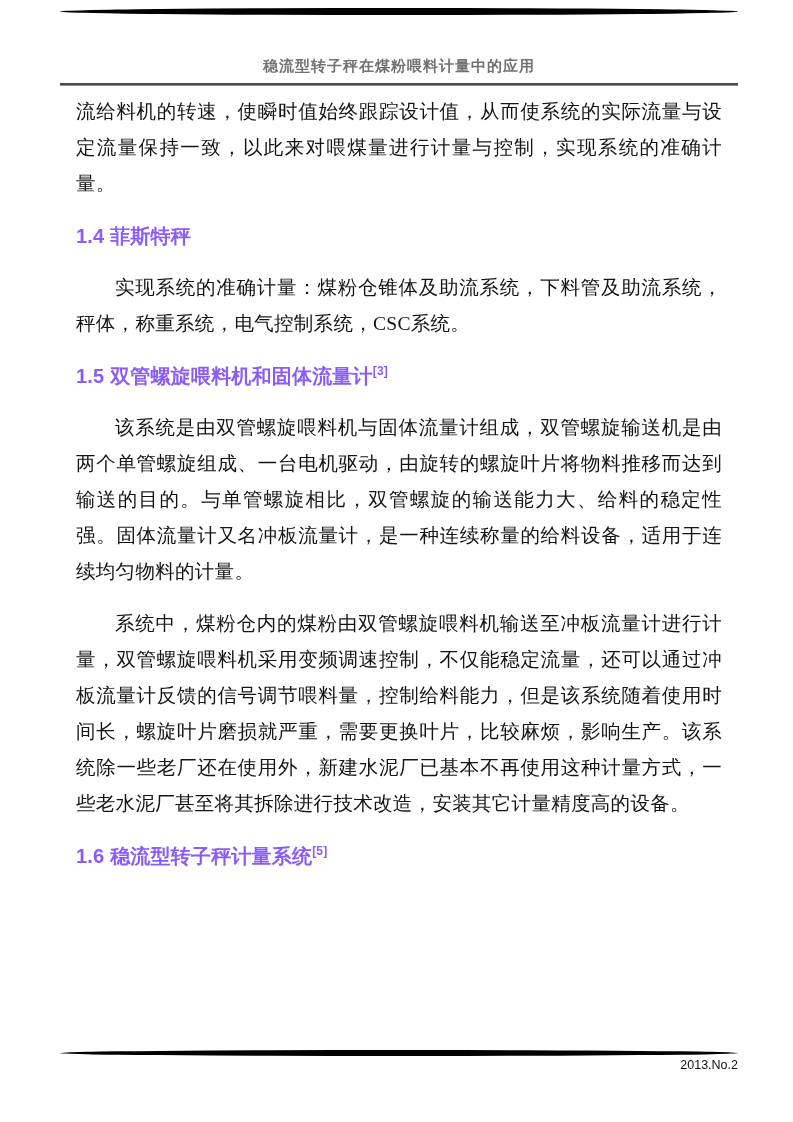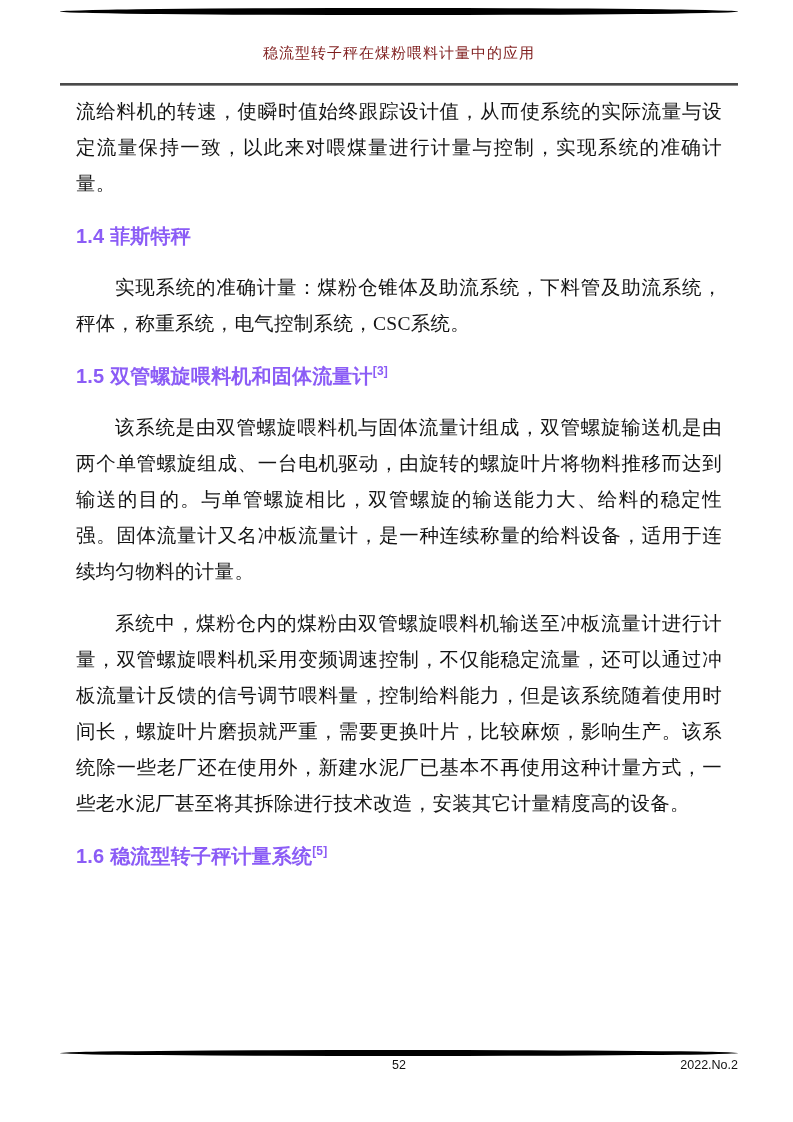--- a/index.html
+++ b/index.html
@@ -19,25 +19,26 @@
     height: 7px;
     background: #000;
     border-radius: 50%;
   }
   .top-bar { top: 8px; }
   .footer-bar { top: 1050px; height: 6px; }
 
   
   .running-title {
     position: absolute;
-    top: 44px; left: 60px; width: 678px;
+    top: 57px; left: 60px; width: 678px;
     text-align: center;
     font-size: 15px;
     letter-spacing: 1px;
-    color: #7f1d1d;
+    color: #737373;
+    font-weight: bold;
   }
   .header-rule {
     position: absolute;
     top: 83px; left: 60px; width: 678px;
     height: 2px;
     background: #4a4a4a;
     border-bottom: 1px solid #8a8a8a;
   }
 
   
@@ -113,15 +114,14 @@
 
   <p class="indent">系统中，煤粉仓内的煤粉由双管螺旋喂料机输送至冲板流量计进行计量，双管螺旋喂料机采用变频调速控制，不仅能稳定流量，还可以通过冲板流量计反馈的信号调节喂料量，控制给料能力，但是该系统随着使用时间长，螺旋叶片磨损就严重，需要更换叶片，比较麻烦，影响生产。该系统除一些老厂还在使用外，新建水泥厂已基本不再使用这种计量方式，一些老水泥厂甚至将其拆除进行技术改造，安装其它计量精度高的设备。</p>
 
   <h2><span>1.6 稳流型转子秤计量系统</span><sup>[5]</sup></h2>
 
 
 </div>
 
 <div class="thick-bar footer-bar"></div>
 <div class="footer-row">
-  <span class="page-number">52</span>
-  <span class="issue-label">2022.No.2</span>
+  <span class="issue-label">2013.No.2</span>
 </div>
 
 </body></html>

